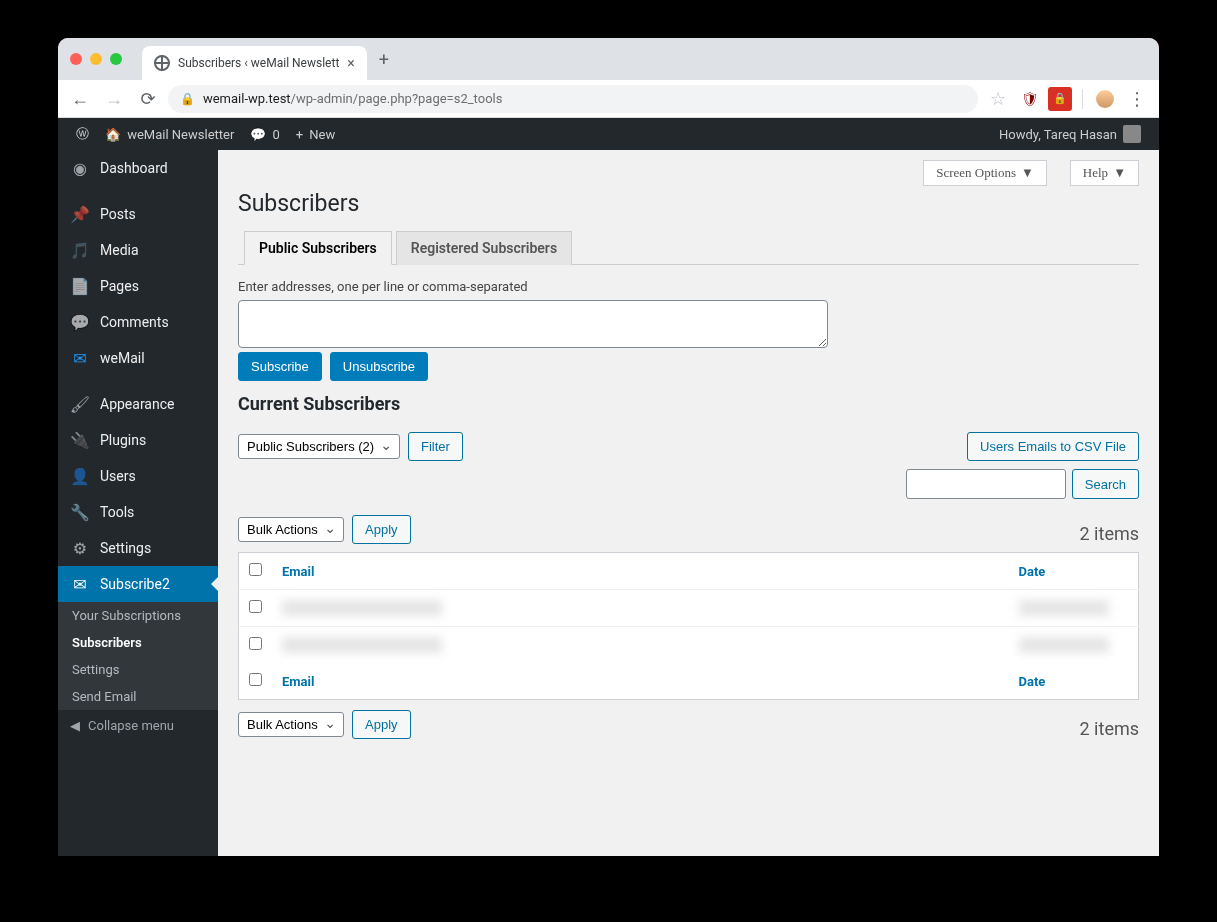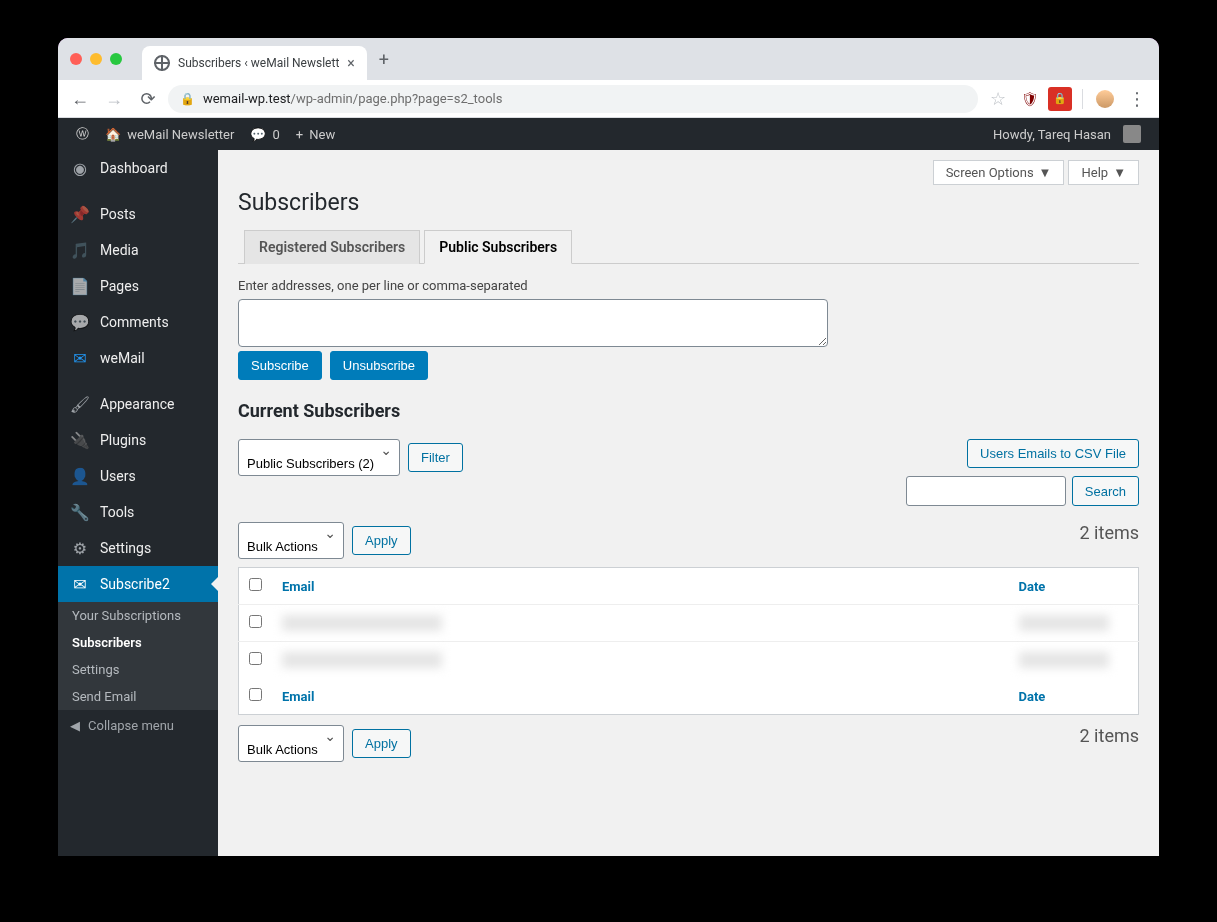--- a/index.html
+++ b/index.html
@@ -15,52 +15,52 @@
 .addr-bar { height: 38px; background: #fff; display: flex; align-items: center; padding: 0 8px; gap: 6px; border-bottom: 1px solid #dadce0; }
 .nav-ico { width: 28px; height: 28px; display: flex; align-items: center; justify-content: center; color: #5f6368; cursor: pointer; border-radius: 50%; font-size: 18px; }
 .url-field { flex: 1; background: #f1f3f4; border-radius: 16px; height: 28px; display: flex; align-items: center; padding: 0 12px; gap: 8px; font-size: 13px; color: #202124; }
 .url-secure { color: #5f6368; font-size: 12px; }
 .url-host { color: #202124; }
 .url-path { color: #6e6e6e; }
 .ext-ico { width: 24px; height: 24px; display: flex; align-items: center; justify-content: center; border-radius: 4px; font-size: 14px; }
 .content { display: flex; height: calc(100% - 80px); }
 .admin-bar { position: absolute; top: 80px; left: 0; right: 0; height: 32px; background: #23282d; color: #ccc; display: flex; align-items: center; padding: 0 10px; font-size: 13px; z-index: 10; }
 .admin-bar .ab-item { display: flex; align-items: center; gap: 6px; padding: 0 8px; cursor: pointer; height: 100%; }
-.admin-bar .ab-right { margin-left: auto; display: flex; align-items: center; gap: 12px; justify-content: flex-end; }
+.admin-bar .ab-right { margin-left: auto; display: flex; align-items: center; gap: 6px; justify-content: flex-end; }
 .wp-sidebar { width: 160px; background: #23282d; color: #eee; padding-top: 32px; height: 100%; font-size: 14px; }
 .menu-item { display: flex; align-items: center; gap: 10px; padding: 8px 12px; color: #eee; cursor: pointer; }
 .menu-item.sep { margin-top: 10px; }
 .menu-item.active { background: #0073aa; color: #fff; position: relative; }
 .menu-item.active::after { content: ""; position: absolute; right: -1px; top: 50%; transform: translateY(-50%); border: 8px solid transparent; border-right-color: #f1f1f1; }
 .submenu { background: #32373c; }
 .submenu .sub-item { padding: 6px 12px 6px 14px; font-size: 13px; color: #b4b9be; cursor: pointer; }
 .submenu .sub-item.current { color: #fff; font-weight: 600; }
 .collapse-item { padding: 8px 12px; color: #a0a5aa; font-size: 13px; cursor: pointer; display: flex; align-items: center; gap: 8px; }
 .main { flex: 1; background: #f1f1f1; padding-top: 32px; overflow-y: auto; }
 .main-inner { padding: 10px 20px 20px 20px; }
-.screen-meta { display: flex; justify-content: flex-end; gap: 4px; }
+.screen-meta { display: flex; justify-content: flex-end; gap: 23px; font-family: Liberation Serif, serif; }
 .screen-btn { background: #fff; border: 1px solid #ccd0d4; padding: 4px 12px; font-size: 13px; cursor: pointer; display: flex; align-items: center; gap: 5px; color: #555; }
 h1.page-title { font-size: 23px; font-weight: 400; color: #23282d; margin: 4px 0 14px; }
 .nav-tab-wrapper { border-bottom: 1px solid #ccc; display: flex; margin-bottom: 14px; padding-left: 6px; }
 .nav-tab { background: #e5e5e5; border: 1px solid #ccc; border-bottom: none; padding: 8px 14px; font-size: 14px; font-weight: 600; color: #555; cursor: pointer; margin-right: 4px; margin-bottom: -1px; }
 .nav-tab.active { background: #f1f1f1; color: #000; border-bottom: 1px solid #f1f1f1; }
 h2.section { font-size: 18px; font-weight: 700; color: #23282d; margin: 10px 0 10px; }
 .hint { font-size: 13px; color: #444; margin-bottom: 6px; }
 textarea.addr { width: 590px; height: 48px; border: 1px solid #7e8993; border-radius: 4px; padding: 6px; font-size: 13px; resize: both; }
 .btn { border-radius: 3px; padding: 6px 12px; font-size: 13px; cursor: pointer; }
 .btn-primary { background: #007cba; color: #fff; border: 1px solid #007cba; }
 .btn-secondary { background: #f6f7f7; color: #0071a1; border: 1px solid #0071a1; }
 .row { display: flex; gap: 8px; align-items: center; }
-.select { border: 1px solid #7e8993; border-radius: 3px; padding: 16px 24px 4px 8px; font-size: 13px; background: #fff; appearance: none; position: relative; }
+.select { border: 1px solid #7e8993; border-radius: 3px; padding: 4px 24px 4px 8px; font-size: 13px; background: #fff; appearance: none; position: relative; }
 .select-wrap { position: relative; display: inline-block; }
 .select-wrap::after { content: "⌄"; position: absolute; right: 8px; top: 3px; pointer-events: none; color: #555; font-size: 14px; }
 .filter-row { display: flex; justify-content: space-between; align-items: flex-start; margin-top: 18px; }
 .search-row { display: flex; gap: 6px; margin-top: 8px; padding-left: 48px; }
 .search-input { border: 1px solid #7e8993; border-radius: 3px; width: 160px; height: 30px; padding: 0 6px; }
-.tablenav { display: flex; justify-content: space-between; align-items: flex-start; margin-top: 16px; }
+.tablenav { display: flex; justify-content: space-between; align-items: flex-end; margin-top: 16px; }
 .items-count { font-size: 18px; color: #555; }
 table.wp-list { width: 100%; border: 1px solid #ccd0d4; border-collapse: collapse; background: #fff; margin-top: 8px; }
 table.wp-list th, table.wp-list td { text-align: left; padding: 10px; font-size: 13px; }
 table.wp-list thead th, table.wp-list tfoot th { font-weight: 400; }
 table.wp-list thead th a, table.wp-list tfoot th a { color: #0073aa; cursor: pointer; font-weight: bold; }
 table.wp-list tbody tr { border-top: 1px solid #eee; }
 .cb-col { width: 32px; }
 .date-col { width: 130px; }
 .blur-cell { filter: blur(5px); background: #e5e5e5; height: 16px; width: 160px; }
 .menu-ico { width: 20px; height: 20px; display: flex; align-items: center; justify-content: center; font-size: 16px; color: rgba(240,245,250,.6); }
@@ -201,33 +201,33 @@
             </div>
           <div class="screen-btn">
               <span>Help</span>
               <span>▼</span>
             </div>
         </div>
 
         <h1 class="page-title">Subscribers</h1>
 
         <div class="nav-tab-wrapper">
+          <div class="nav-tab active">Public Subscribers</div>
           <div class="nav-tab">Registered Subscribers</div>
-          <div class="nav-tab active">Public Subscribers</div>
         </div>
 
         <div class="hint">Enter addresses, one per line or comma-separated</div>
         <textarea class="addr" style=""></textarea>
 
         <div class="row" style="">
           <button class="btn btn-primary">Subscribe</button>
           <button class="btn btn-primary">Unsubscribe</button>
         </div>
 
-        <h2 class="section" style="margin-top:20px;">Current Subscribers</h2>
+        <h2 class="section" style="margin-top:12px;">Current Subscribers</h2>
 
         <div class="filter-row">
           <div class="row">
             <span class="select-wrap">
               <select class="select"><option>Public Subscribers (2)</option></select>
             </span>
             <button class="btn btn-secondary">Filter</button>
           </div>
           <div style="text-align:right;">
             <button class="btn btn-secondary">Users Emails to CSV File</button>

